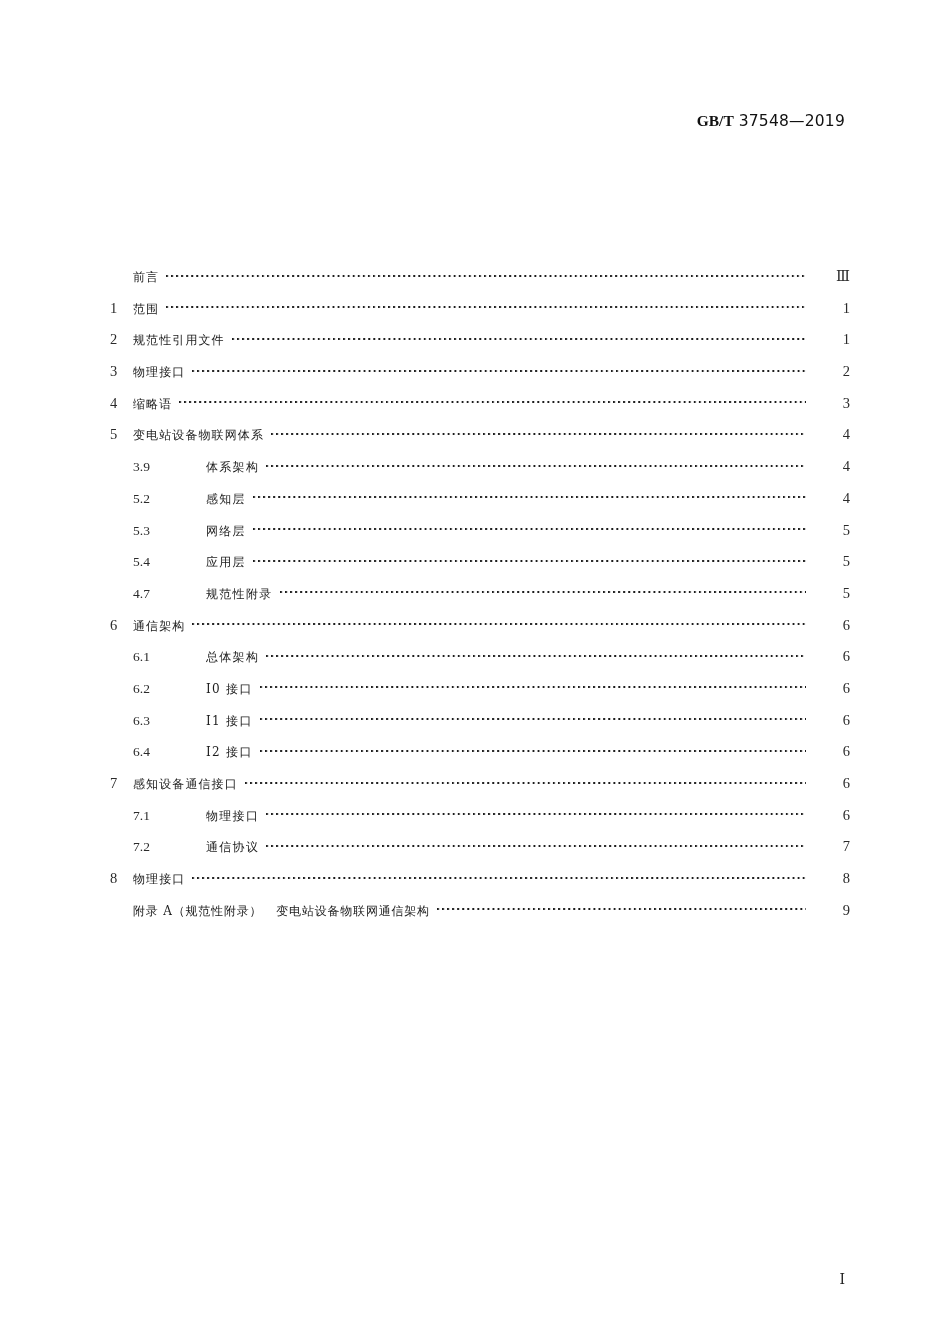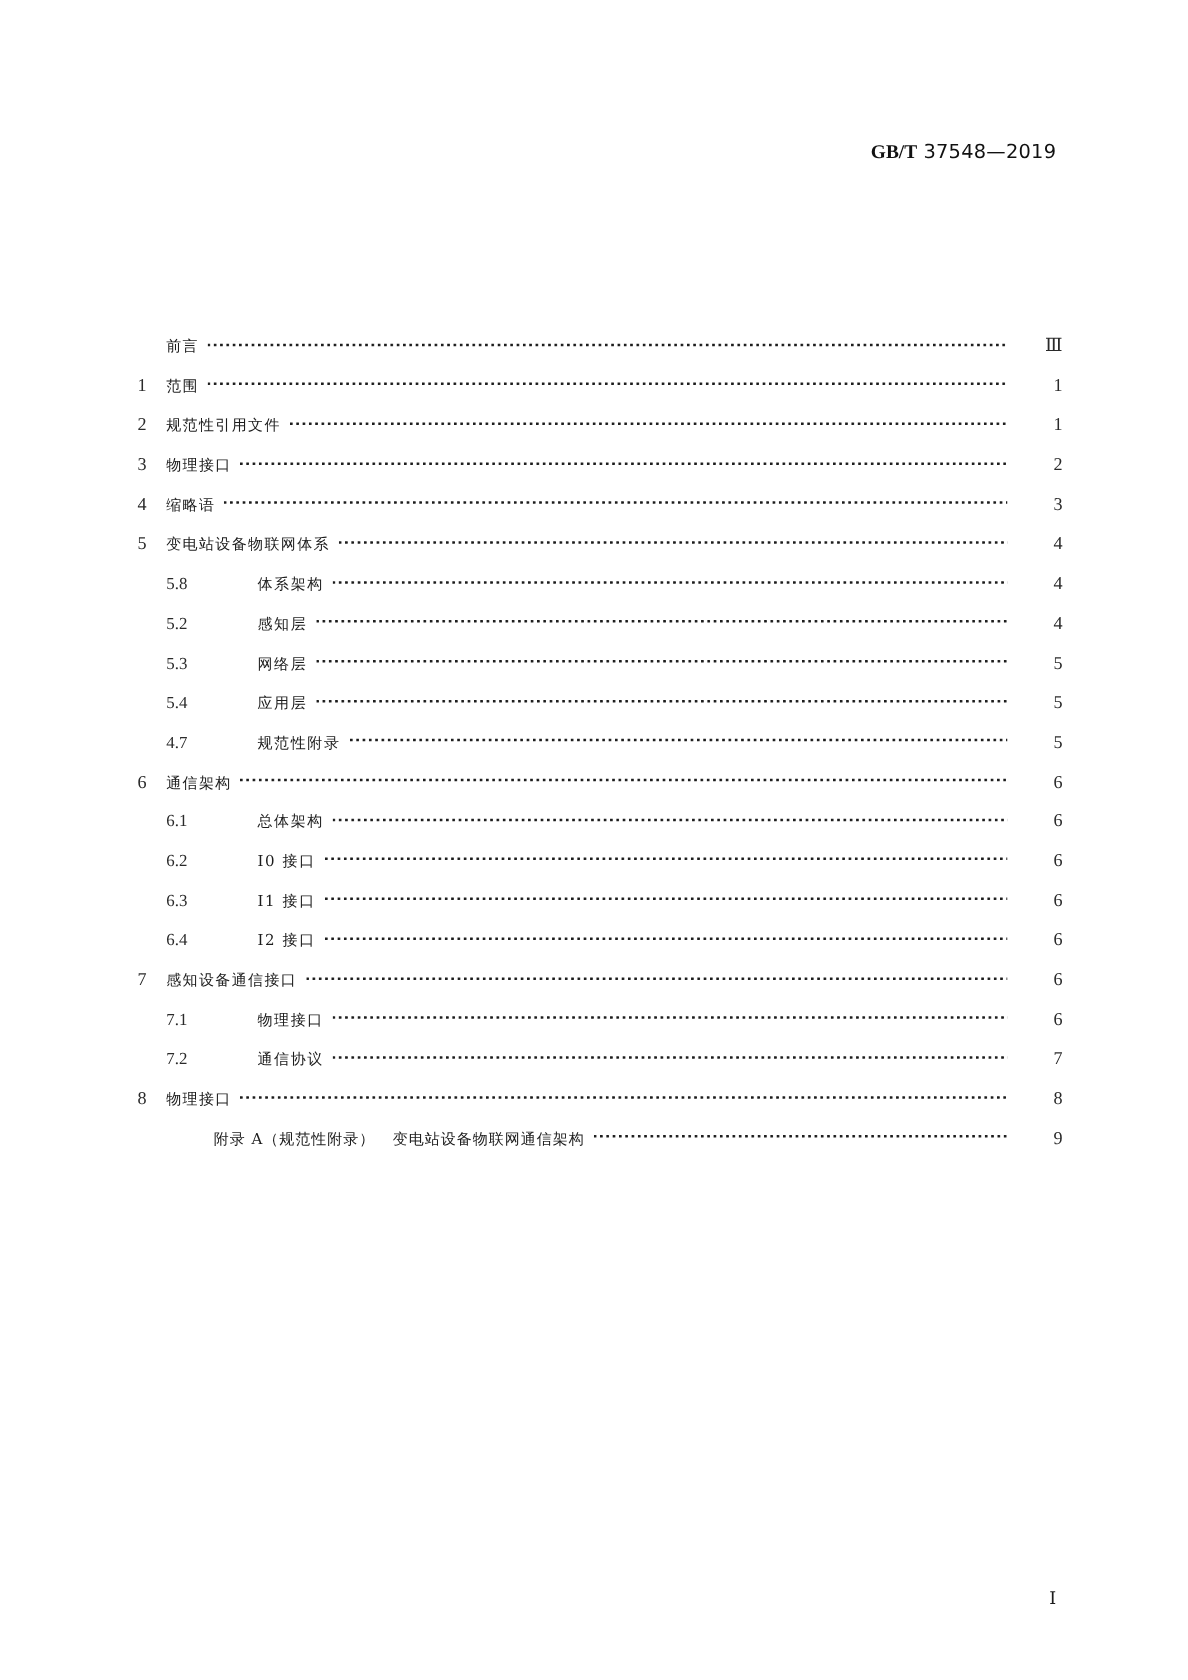--- a/index.html
+++ b/index.html
@@ -128,21 +128,20 @@
     width: 40px;
     text-align: right;
     font-family: "Liberation Serif", "DejaVu Serif", serif;
     font-size: 14.5px;
     color: #2a2a2a;
   }
 
   
   .appendix .row-label {
     letter-spacing: 0.8px;
-    margin-left: 38px;
   }
   .appendix .row-label .apx-gap {
     display: inline-block;
     width: 14px;
   }
 
   
   .page-folio {
     position: absolute;
     bottom: 56px;
@@ -193,21 +192,21 @@
         <span class="leader"></span>
         <span class="row-page">3</span>
       </div>
       <div class="toc-row lvl1">
         <span class="row-num">5</span>
         <span class="row-label">变电站设备物联网体系</span>
         <span class="leader"></span>
         <span class="row-page">4</span>
       </div>
       <div class="toc-row lvl2">
-        <span class="row-num">5.8</span>
+        <span class="row-num">3.9</span>
         <span class="row-label">体系架构</span>
         <span class="leader"></span>
         <span class="row-page">4</span>
       </div>
       <div class="toc-row lvl2">
         <span class="row-num">5.2</span>
         <span class="row-label">感知层</span>
         <span class="leader"></span>
         <span class="row-page">4</span>
       </div>

